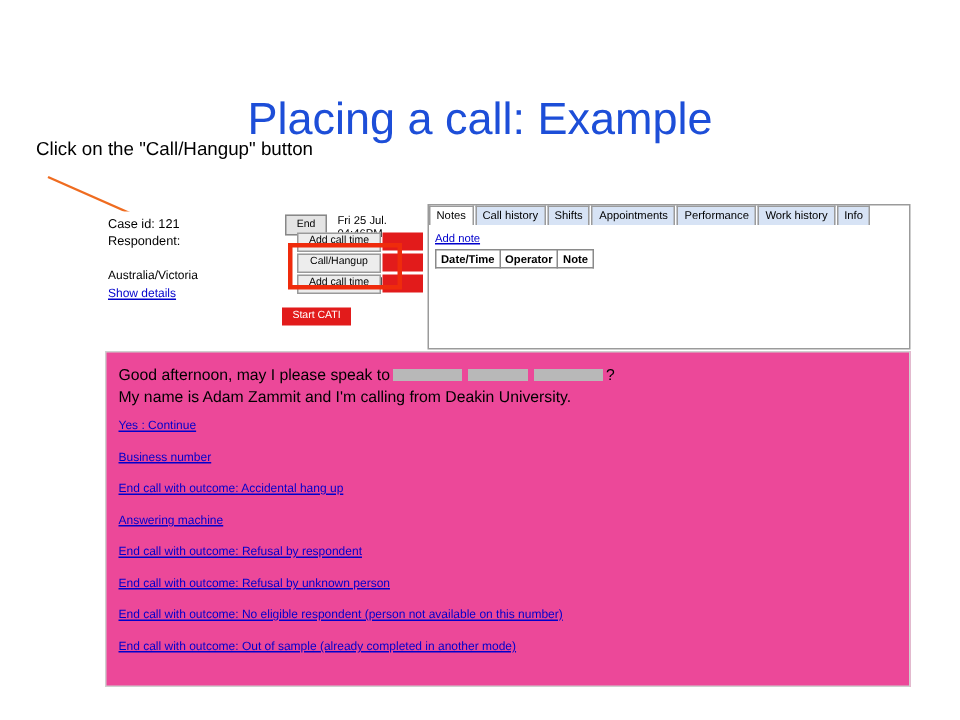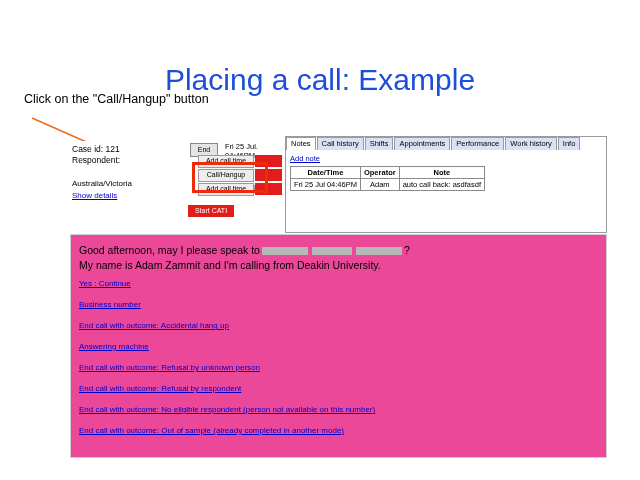--- a/index.html
+++ b/index.html
@@ -337,42 +337,37 @@
 
       <div class="addnote">Add note</div>
 
       <table class="notetable">
         <tbody>
             <tr>
           <th>Date/Time</th>
           <th>Operator</th>
           <th>Note</th>
         </tr>
-        <tr>
-          <td>Fri 25 Jul 04:46PM</td>
-          <td>Adam</td>
-          <td>auto call back: asdfasdf</td>
-        </tr>
       </tbody>
         </table>
     </div>
 
     <div class="scriptarea">
       <div class="greeting">
         <span>Good afternoon, may I please speak to</span><span class="redact r-a"></span><span class="redact r-b"></span><span class="redact r-c"></span><span>?</span>
         <br>
         <span>My name is Adam Zammit and I'm calling from Deakin University.</span>
       </div>
 
       <div class="links">
         <a>Yes : Continue</a>
         <a>Business number</a>
         <a>End call with outcome: Accidental hang up</a>
         <a>Answering machine</a>
+        <a>End call with outcome: Refusal by respondent</a>
         <a>End call with outcome: Refusal by unknown person</a>
-        <a>End call with outcome: Refusal by respondent</a>
         <a>End call with outcome: No eligible respondent (person not available on this number)</a>
         <a>End call with outcome: Out of sample (already completed in another mode)</a>
       </div>
     </div>
 
   </div>
 </div>
 
 </body></html>

